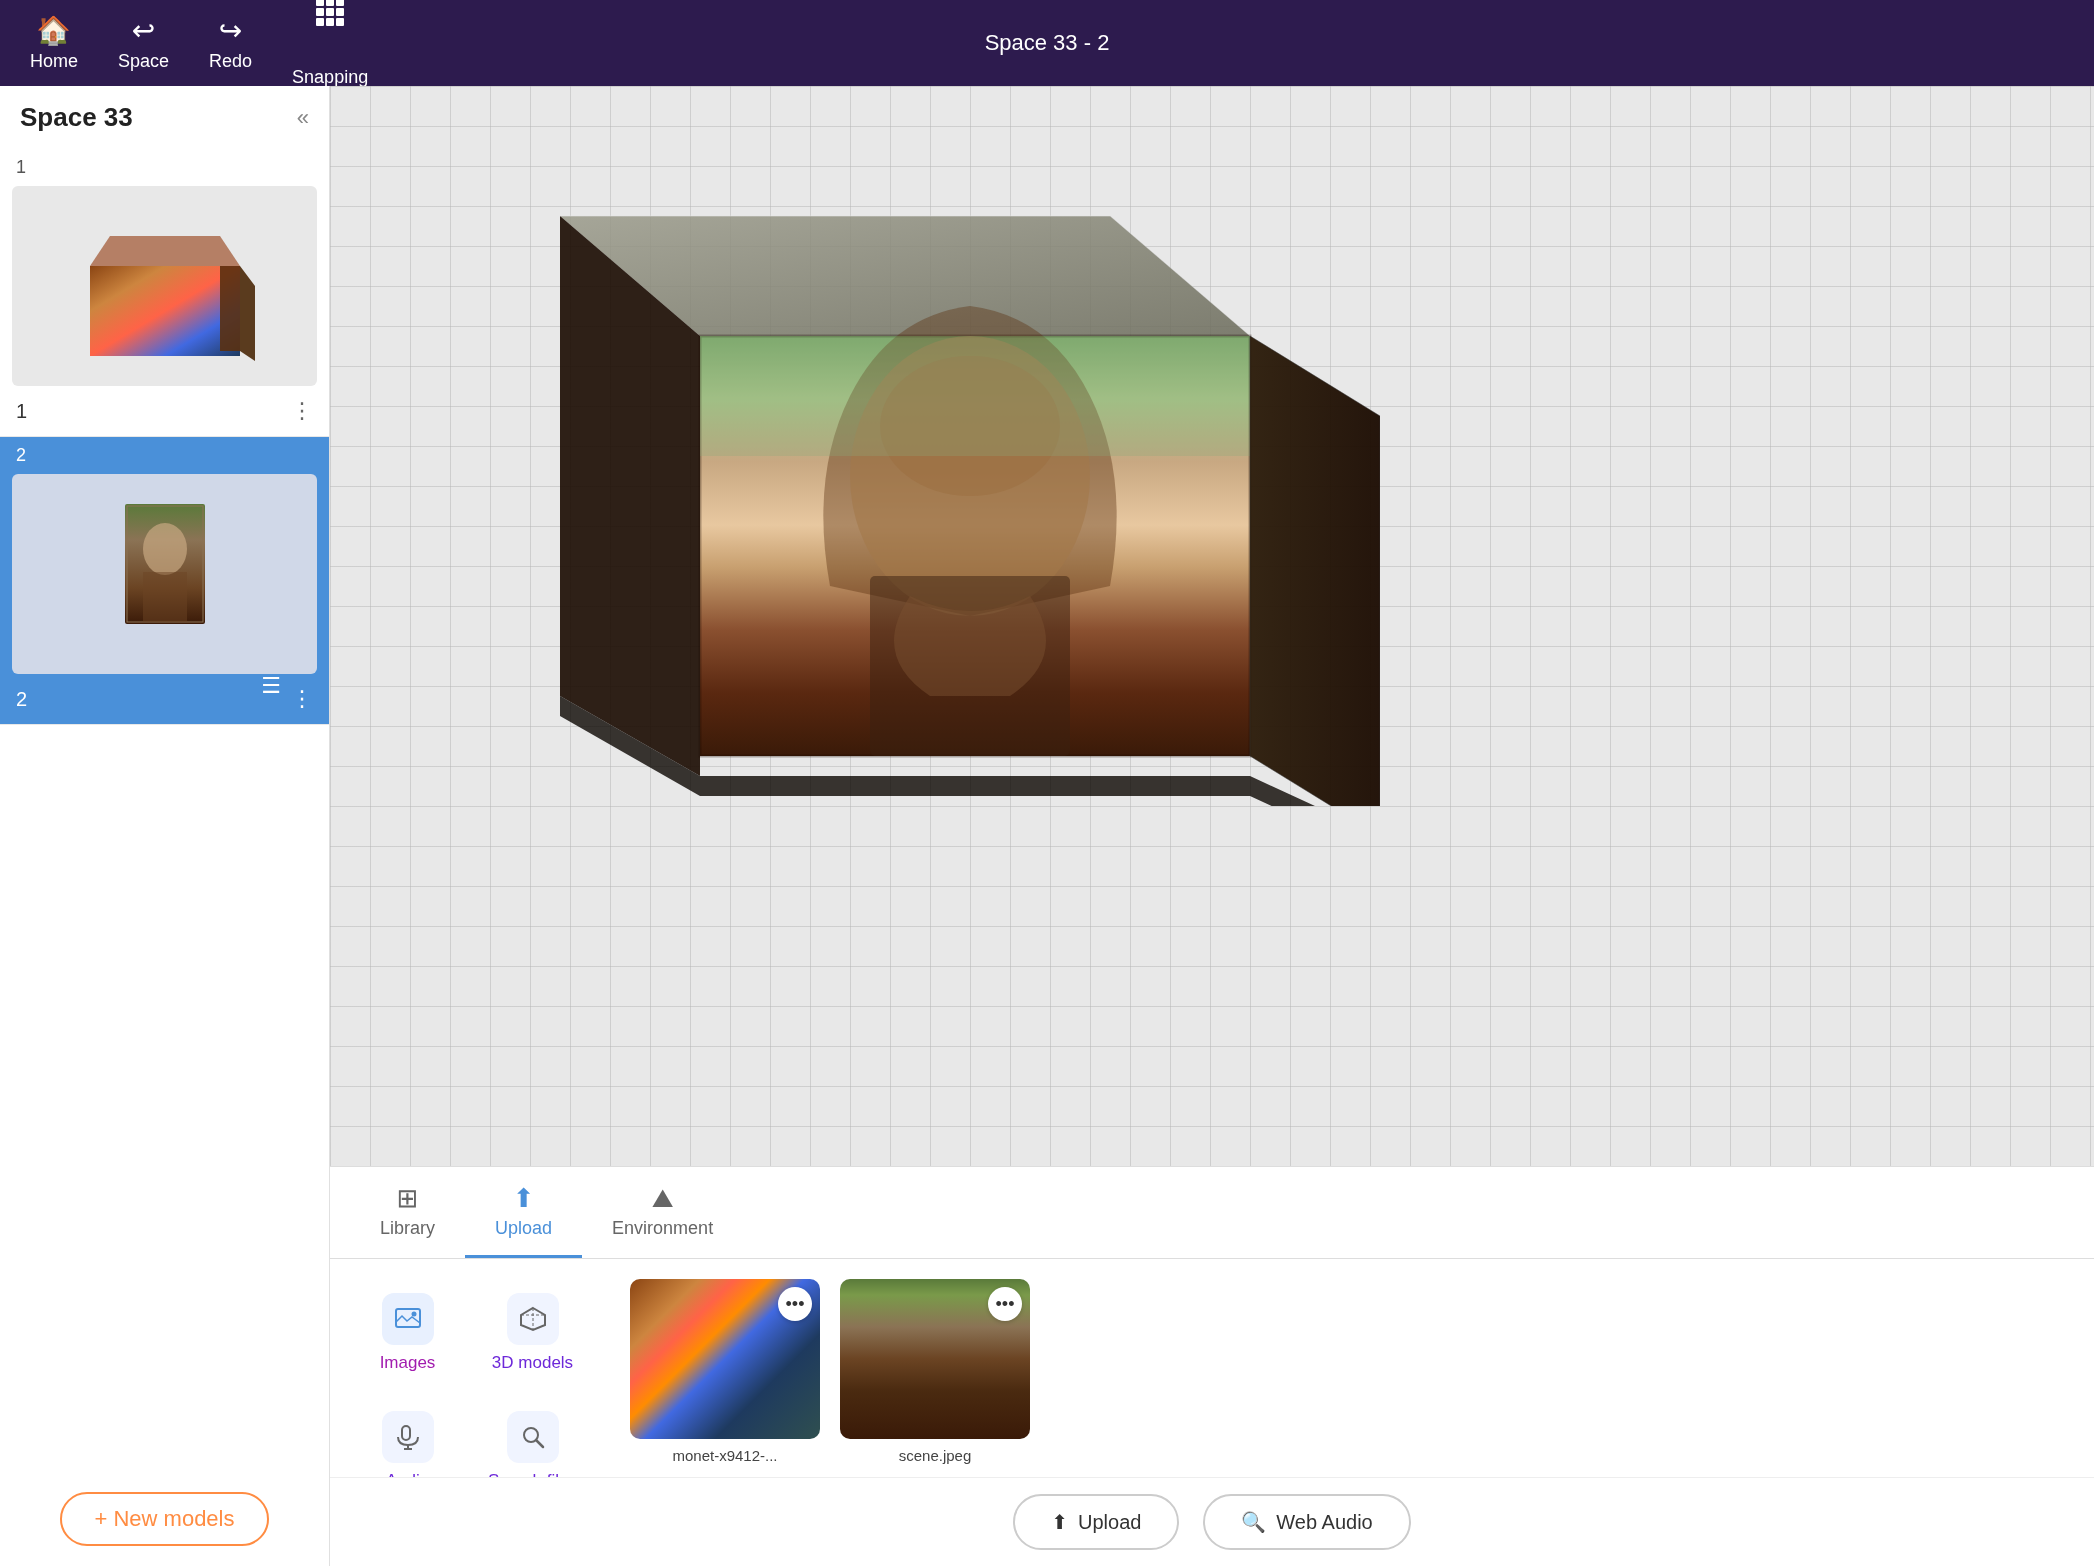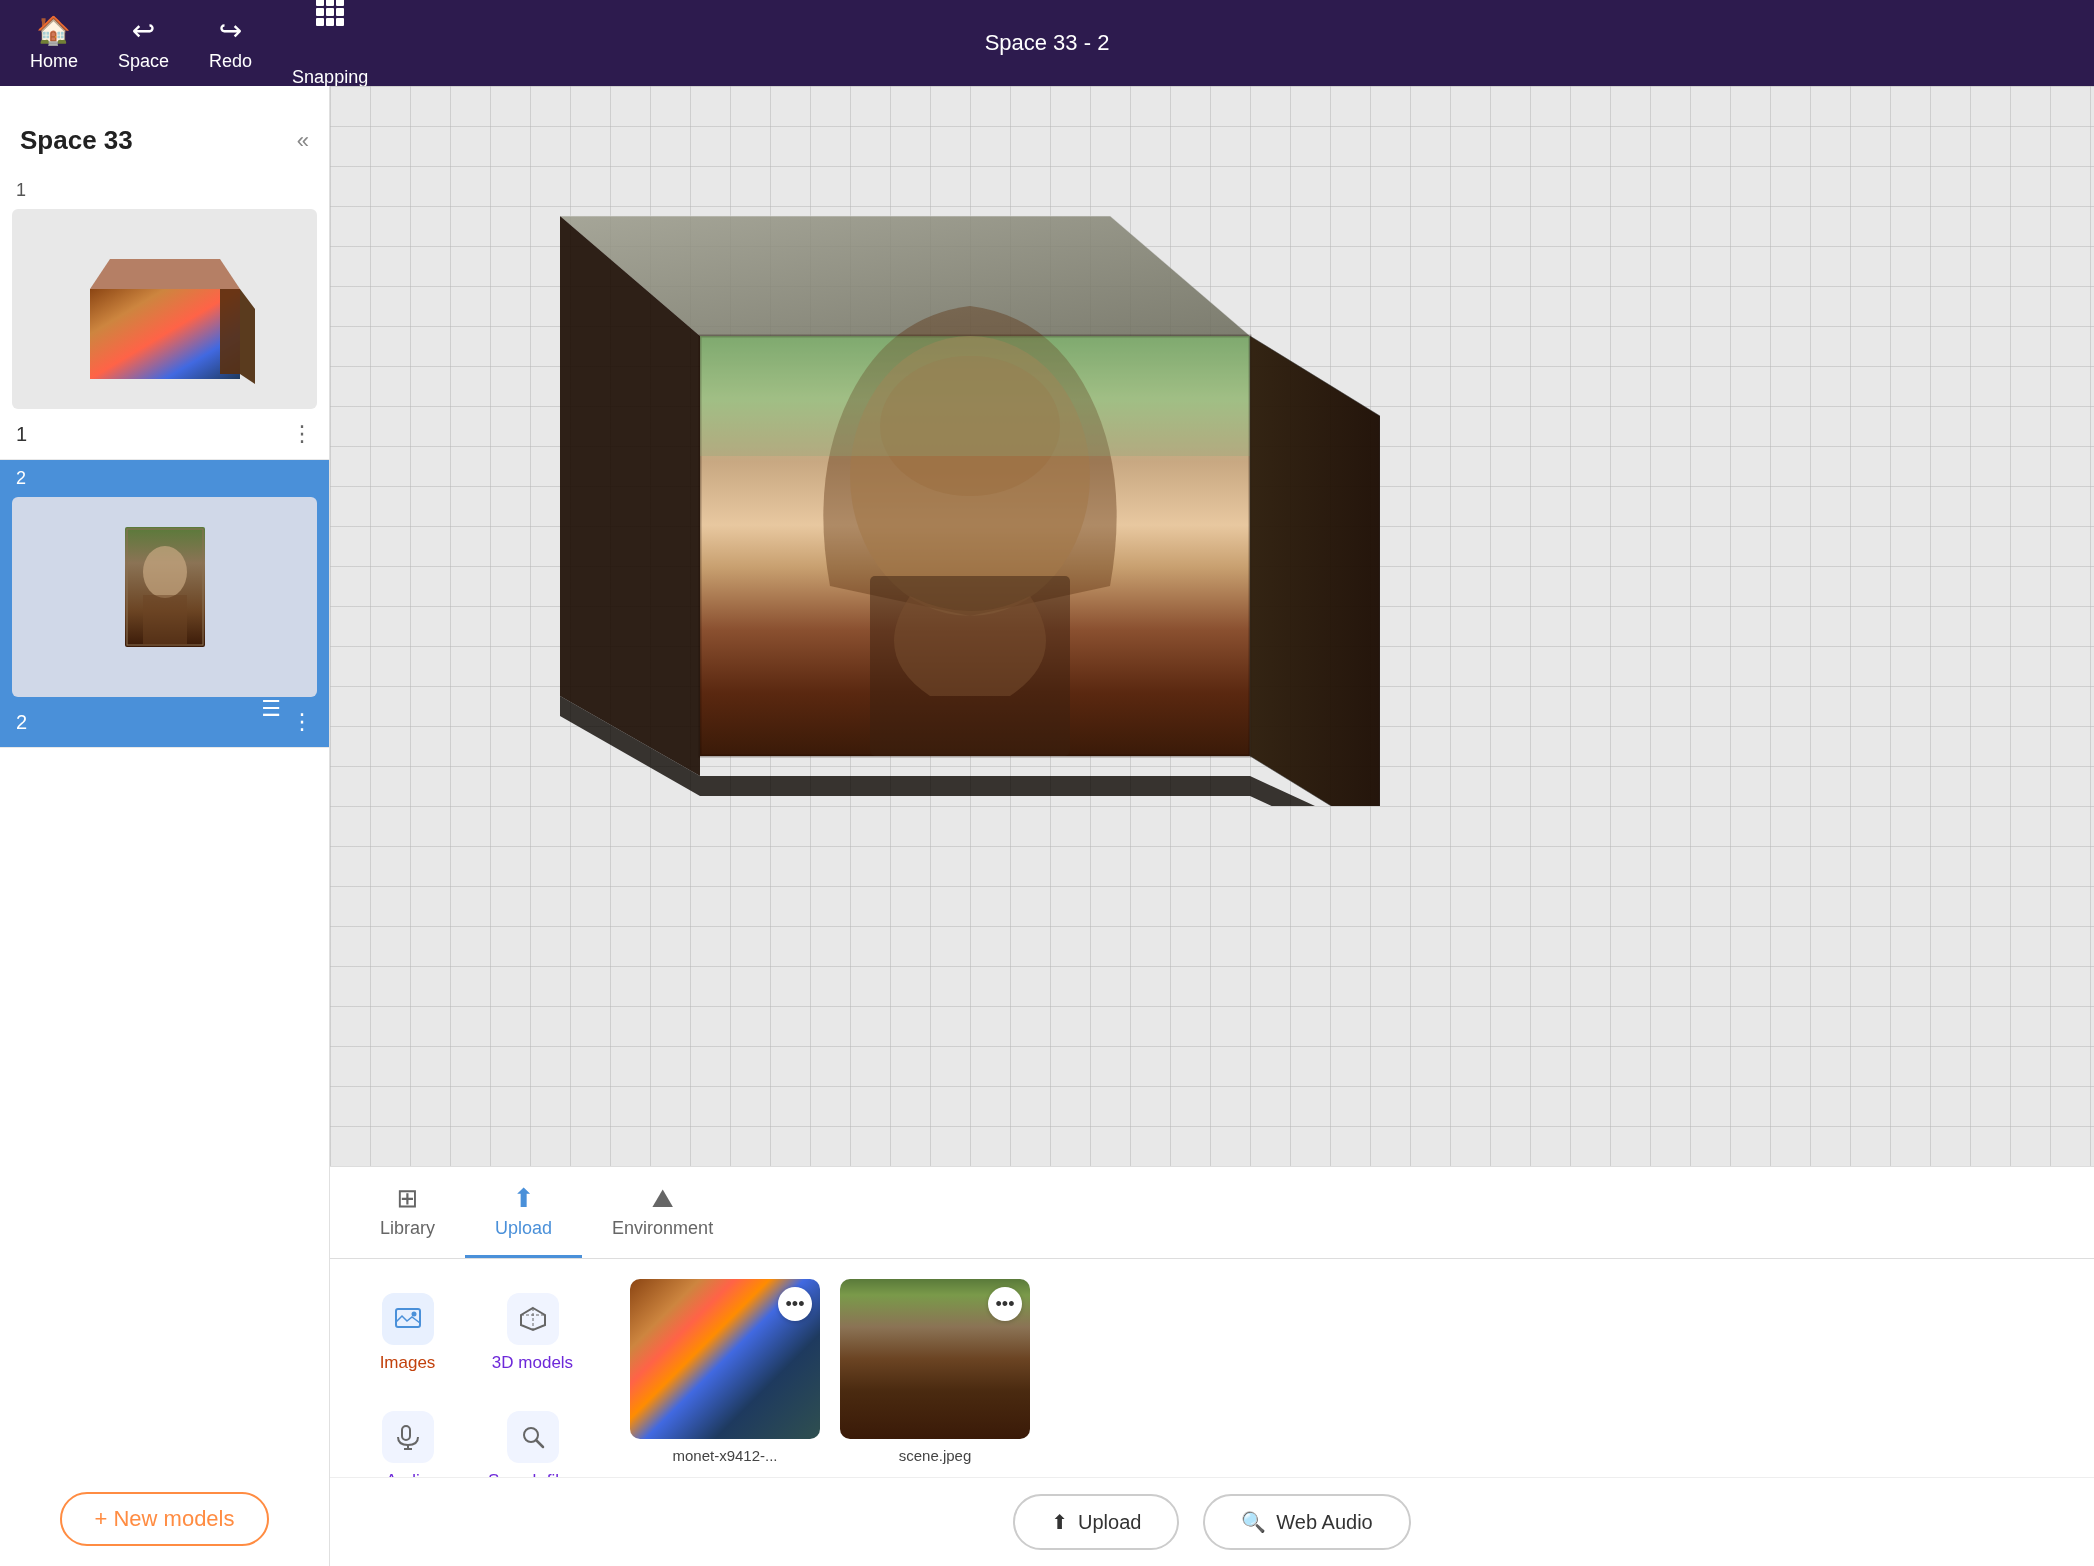--- a/index.html
+++ b/index.html
@@ -63,21 +63,21 @@
       background: white;
       display: flex;
       flex-direction: column;
       border-right: 1px solid #e0e0e0;
       flex-shrink: 0;
     }
     .sidebar-header {
       display: flex;
       justify-content: space-between;
       align-items: center;
-      padding: 39px 20px 16px;
+      padding: 16px 20px 16px;
     }
     .sidebar-title {
       font-size: 26px;
       font-weight: 600;
       color: #222;
     }
     .collapse-btn {
       font-size: 22px;
       color: #888;
       cursor: pointer;
@@ -561,21 +561,21 @@
 
         <div class="category-panel">
           <div class="category-item active">
             <div class="category-icon" style="background:#e8f0fe;">
               <svg width="28" height="28" viewBox="0 0 28 28">
                 <rect x="2" y="4" width="24" height="18" rx="2" fill="none" stroke="#4a90d9" stroke-width="2"></rect>
                 <path d="M2 17 L8 11 L13 16 L18 12 L26 18" fill="none" stroke="#4a90d9" stroke-width="1.5"></path>
                 <circle cx="20" cy="9" r="2.5" fill="#4a90d9"></circle>
               </svg>
             </div>
-            <span class="category-label" style="color:#c2410c;">Images</span>
+            <span class="category-label" style="color:#a21caf;">Images</span>
           </div>
 
           <div class="category-item">
             <div class="category-icon">
               <svg width="28" height="28" viewBox="0 0 28 28">
                 <path d="M14 3 L26 10 L26 20 L14 25 L2 20 L2 10 Z" fill="none" stroke="#666" stroke-width="2"></path>
                 <path d="M14 3 L14 25" stroke="#666" stroke-width="1" stroke-dasharray="3,2"></path>
                 <path d="M2 10 L26 10" stroke="#666" stroke-width="1" stroke-dasharray="3,2"></path>
               </svg>
             </div>

